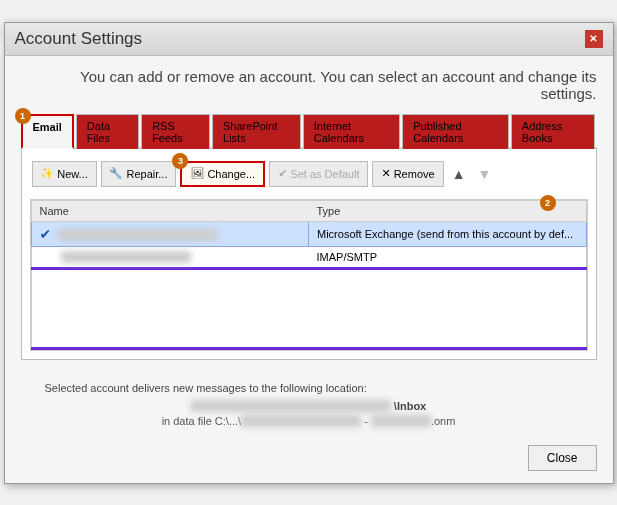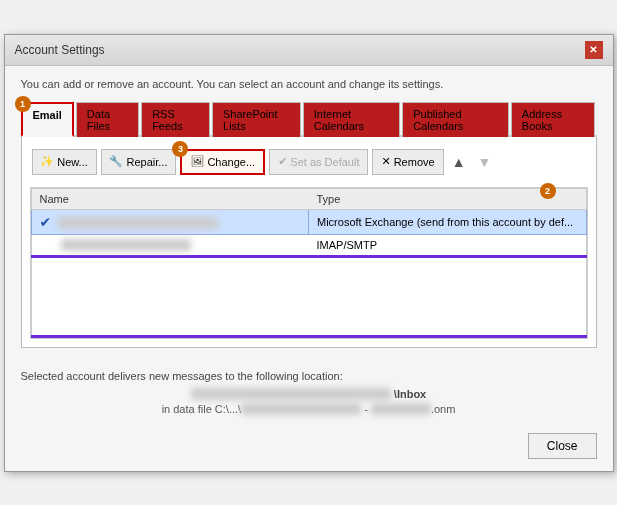--- a/index.html
+++ b/index.html
@@ -21,21 +21,21 @@
     }
     .title-bar {
       background: linear-gradient(to bottom, #e8e8e8, #d4d4d4);
       padding: 6px 10px;
       display: flex;
       justify-content: space-between;
       align-items: center;
       border-bottom: 1px solid #bbb;
     }
     .title-bar-text {
-      font-size: 12px;
+      font-size: 17px;
       color: #333;
     }
     .close-btn {
       width: 18px;
       height: 18px;
       background: #c0392b;
       color: white;
       border: none;
       cursor: pointer;
       font-size: 10px;
@@ -46,23 +46,24 @@
     }
     .dialog-body {
       padding: 12px 16px 12px 16px;
     }
     .section-header {
       font-weight: bold;
       margin-bottom: 4px;
       font-size: 12px;
     }
     .section-desc {
-      font-size: 11px;
+      font-size: 15px;
       color: #444;
       margin-bottom: 10px;
+      text-align: right;
     }
     .tabs {
       display: flex;
       border-bottom: 2px solid #ccc;
       margin-bottom: 0;
     }
     .tab {
       padding: 5px 10px;
       border: 1px solid #bbb;
       border-bottom: none;
@@ -180,20 +181,21 @@
       border-radius: 2px;
       user-select: none;
     }
     .footer-section {
       padding: 10px 16px;
       font-size: 11px;
       color: #444;
     }
     .footer-section .location-label {
       margin-bottom: 6px;
+      margin-left: 24px;
     }
     .footer-section .location-path {
       text-align: center;
       margin-bottom: 3px;
     }
     .footer-section .data-file {
       text-align: center;
       color: #555;
     }
     .dialog-footer {

